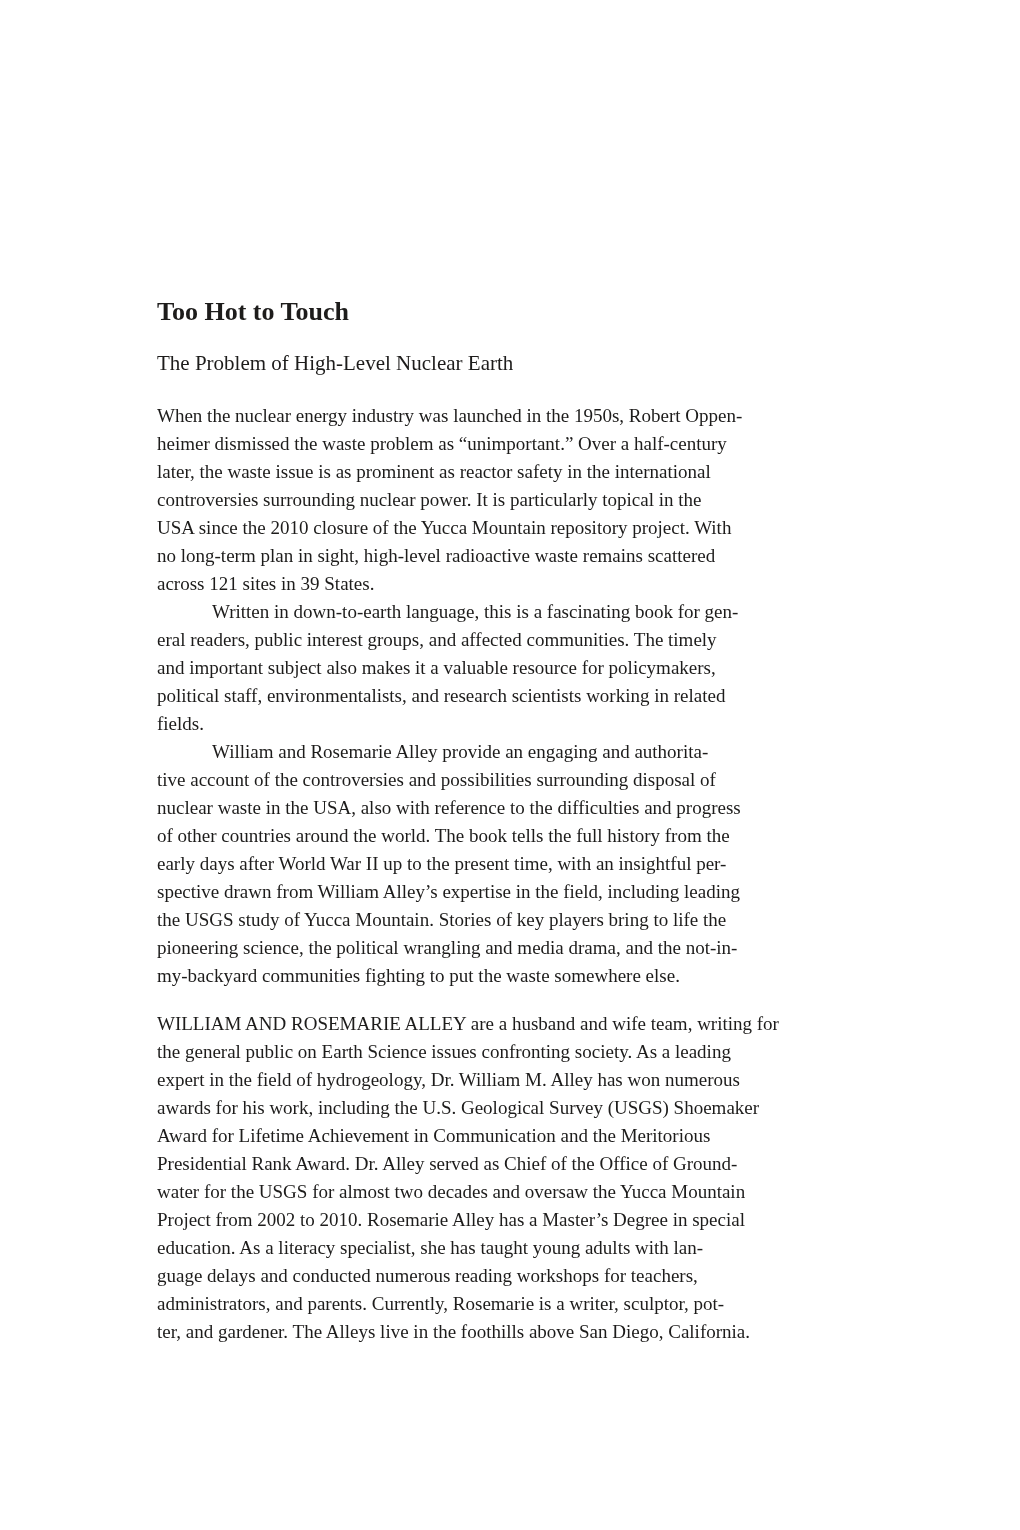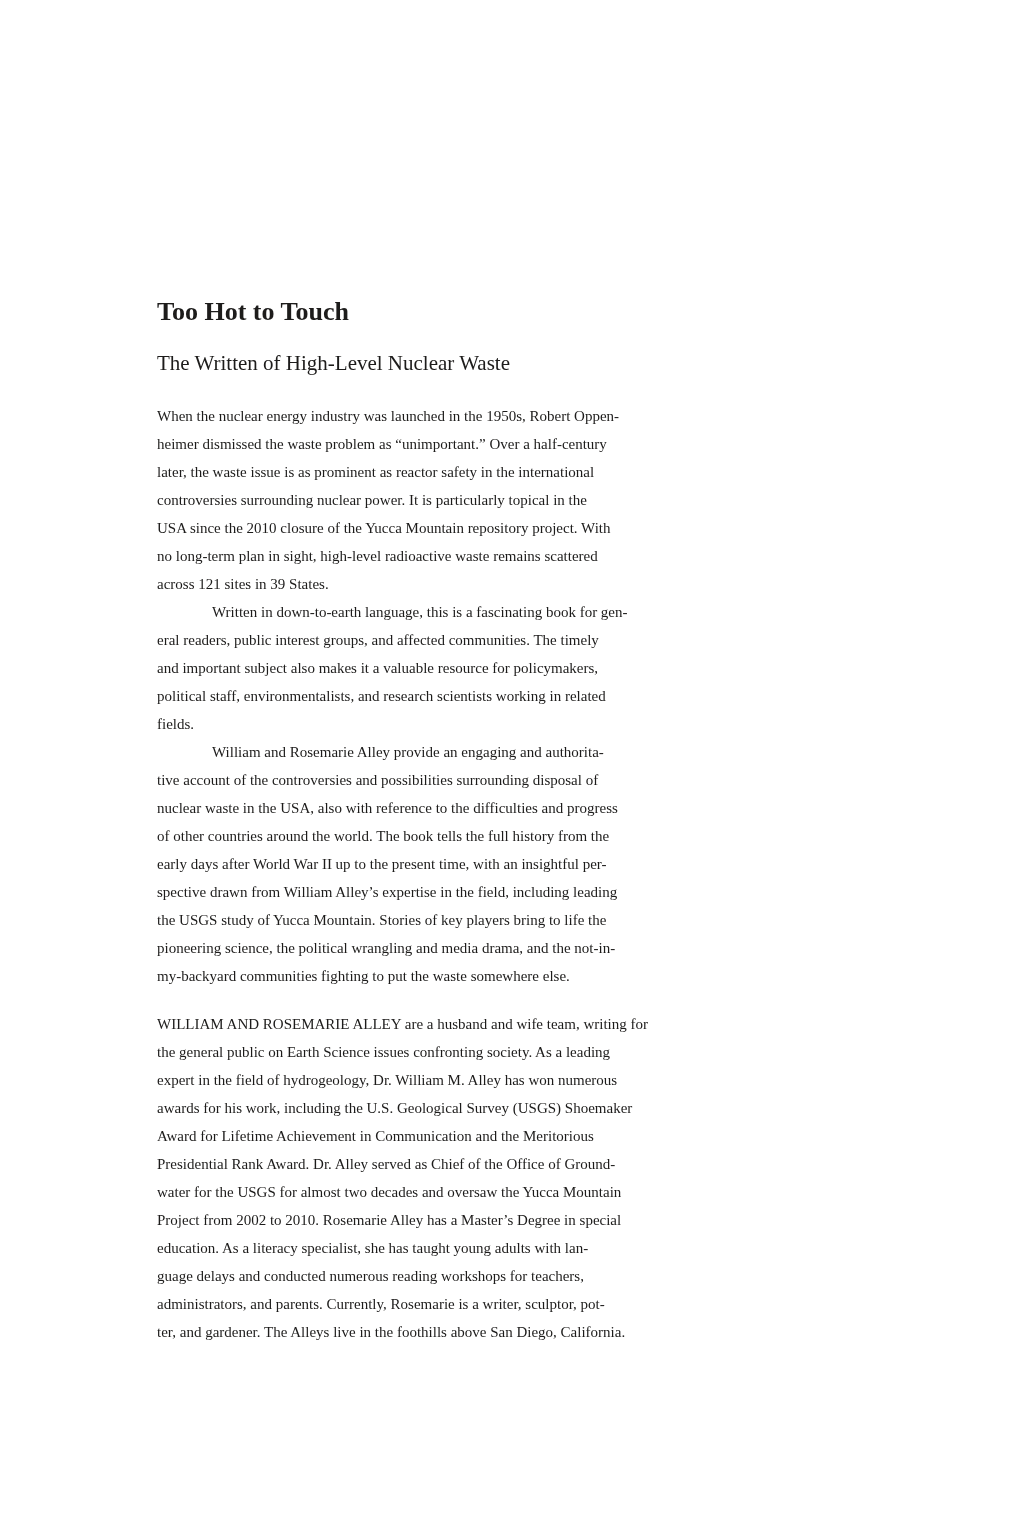--- a/index.html
+++ b/index.html
@@ -25,40 +25,40 @@
     font-weight: 700;
     margin: 0 0 23px 0;
   }
   .book-subtitle {
     font-size: 21px;
     line-height: 26px;
     font-weight: 400;
     margin: 0 0 26px 0;
   }
   .body-para {
-    font-size: 15px;
+    font-size: 19px;
     line-height: 28px;
     margin: 0;
     white-space: pre-line; 
     max-width: 780px;
   }
   .body-para.indent {
     text-indent: 55px;
   }
   .body-para.bio {
     margin-top: 20px;
   }
 </style>
 </head>
 <body>
 
 <div class="page">
   <h1 class="book-title">Too Hot to Touch</h1>
 
-  <h2 class="book-subtitle">The Written of High-Level Nuclear Waste</h2>
+  <h2 class="book-subtitle">The Problem of High-Level Nuclear Earth</h2>
 
   <p class="body-para">When the nuclear energy industry was launched in the 1950s, Robert Oppen-
 heimer dismissed the waste problem as “unimportant.” Over a half-century
 later, the waste issue is as prominent as reactor safety in the international
 controversies surrounding nuclear power. It is particularly topical in the
 USA since the 2010 closure of the Yucca Mountain repository project. With
 no long-term plan in sight, high-level radioactive waste remains scattered
 across 121 sites in 39 States.</p>
 
   <p class="body-para indent">Written in down-to-earth language, this is a fascinating book for gen-

